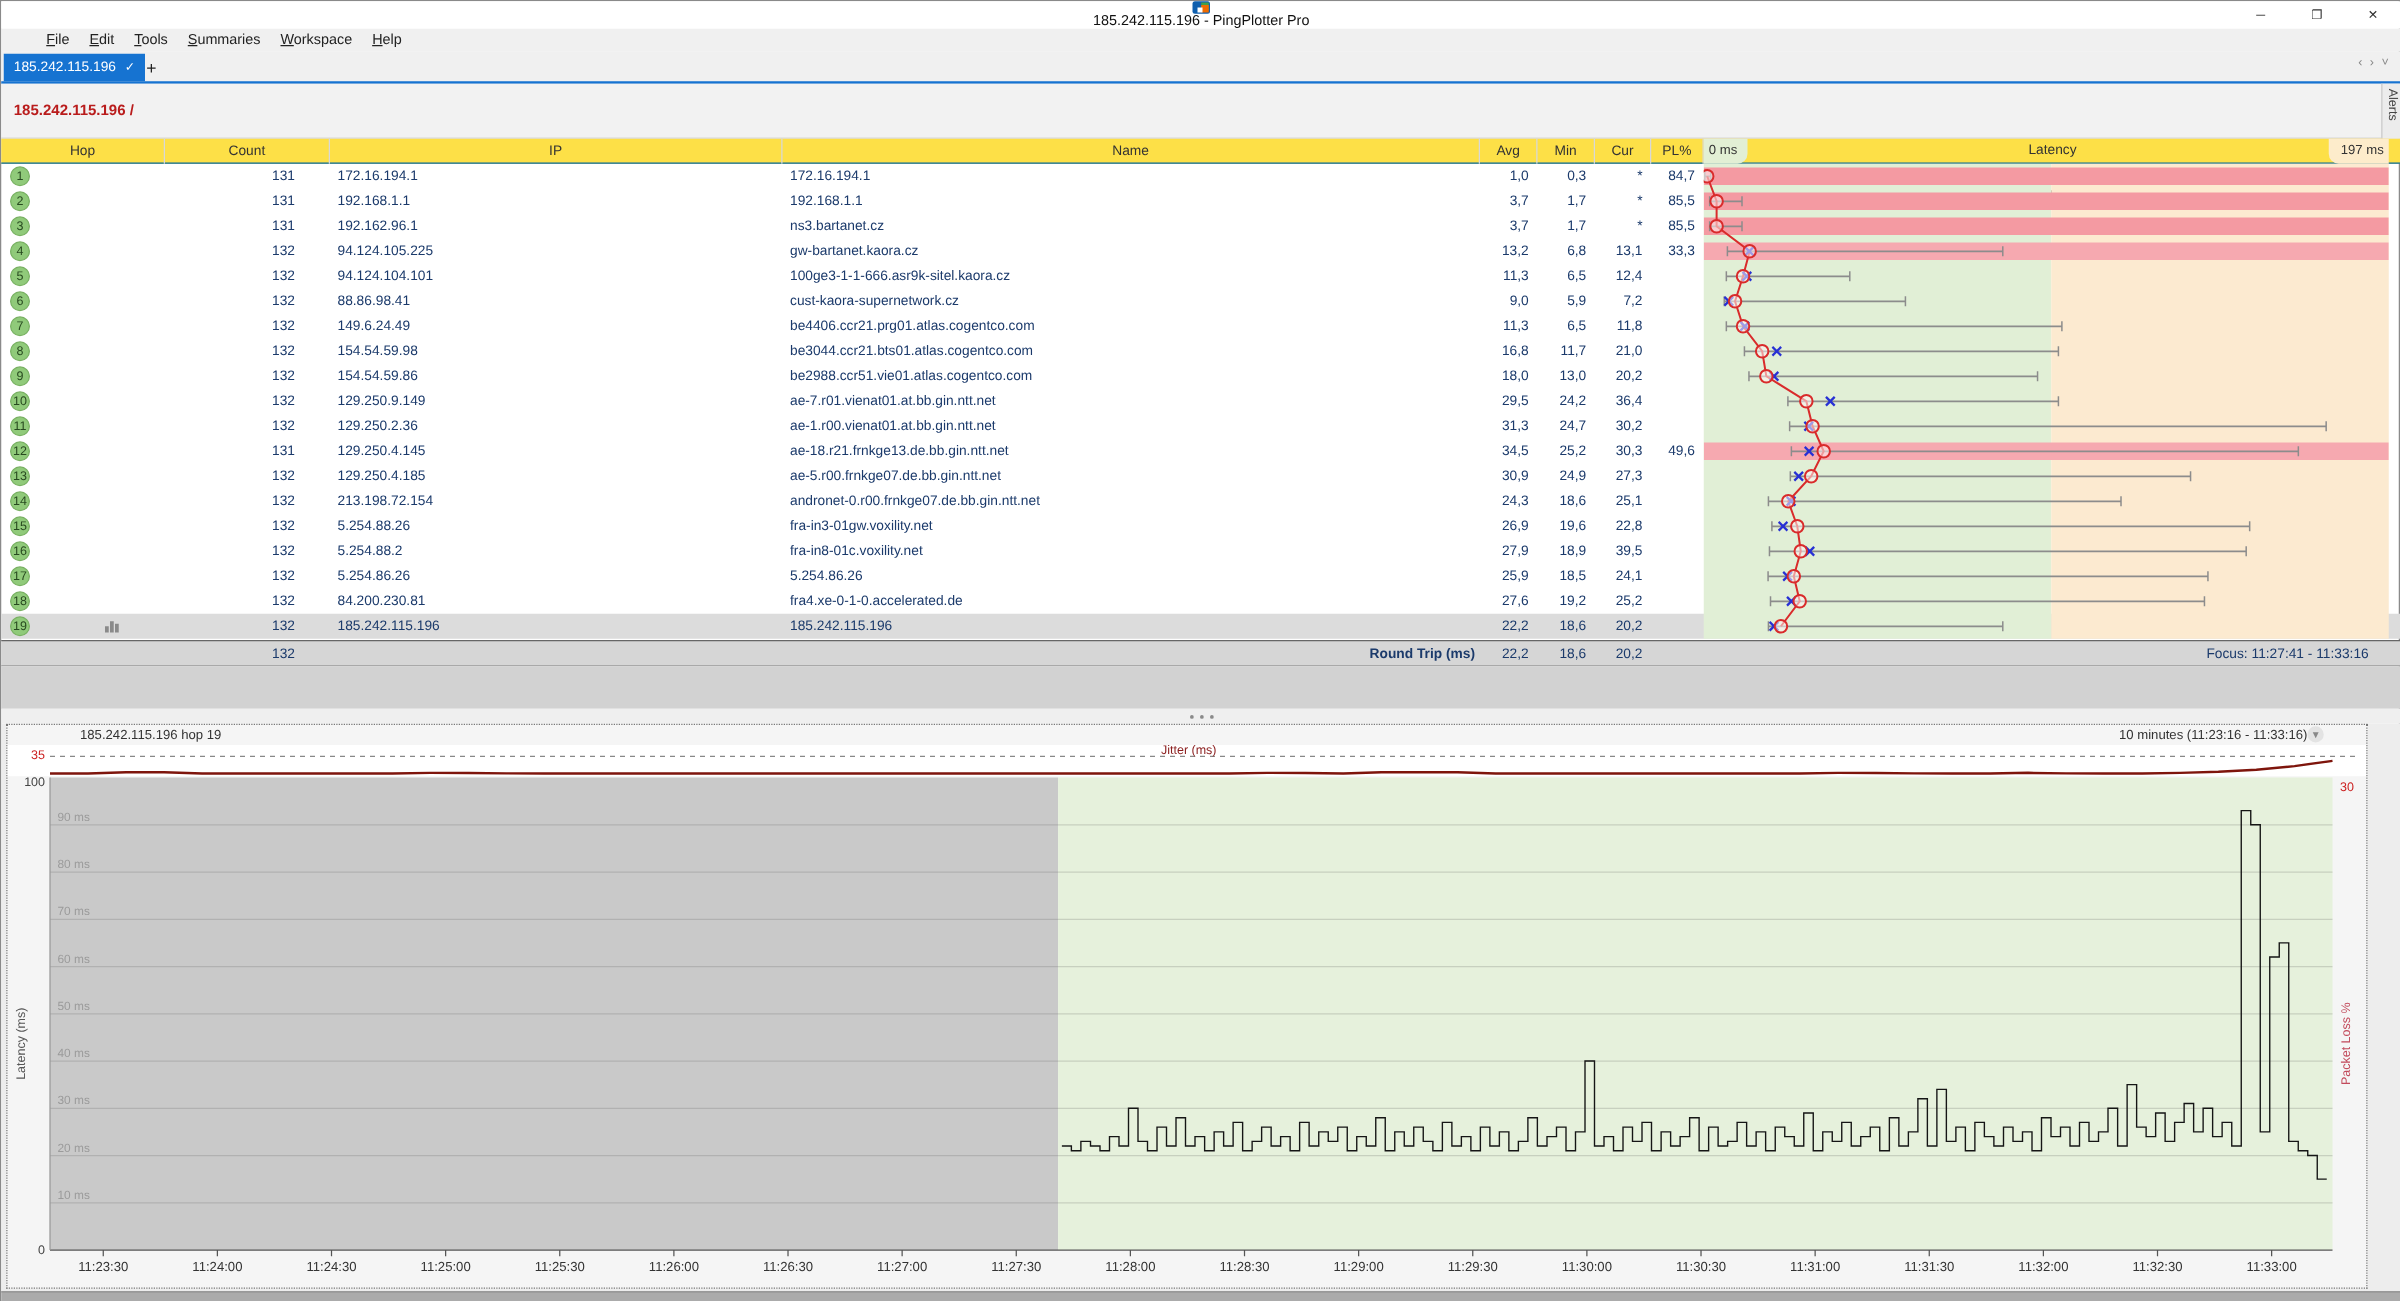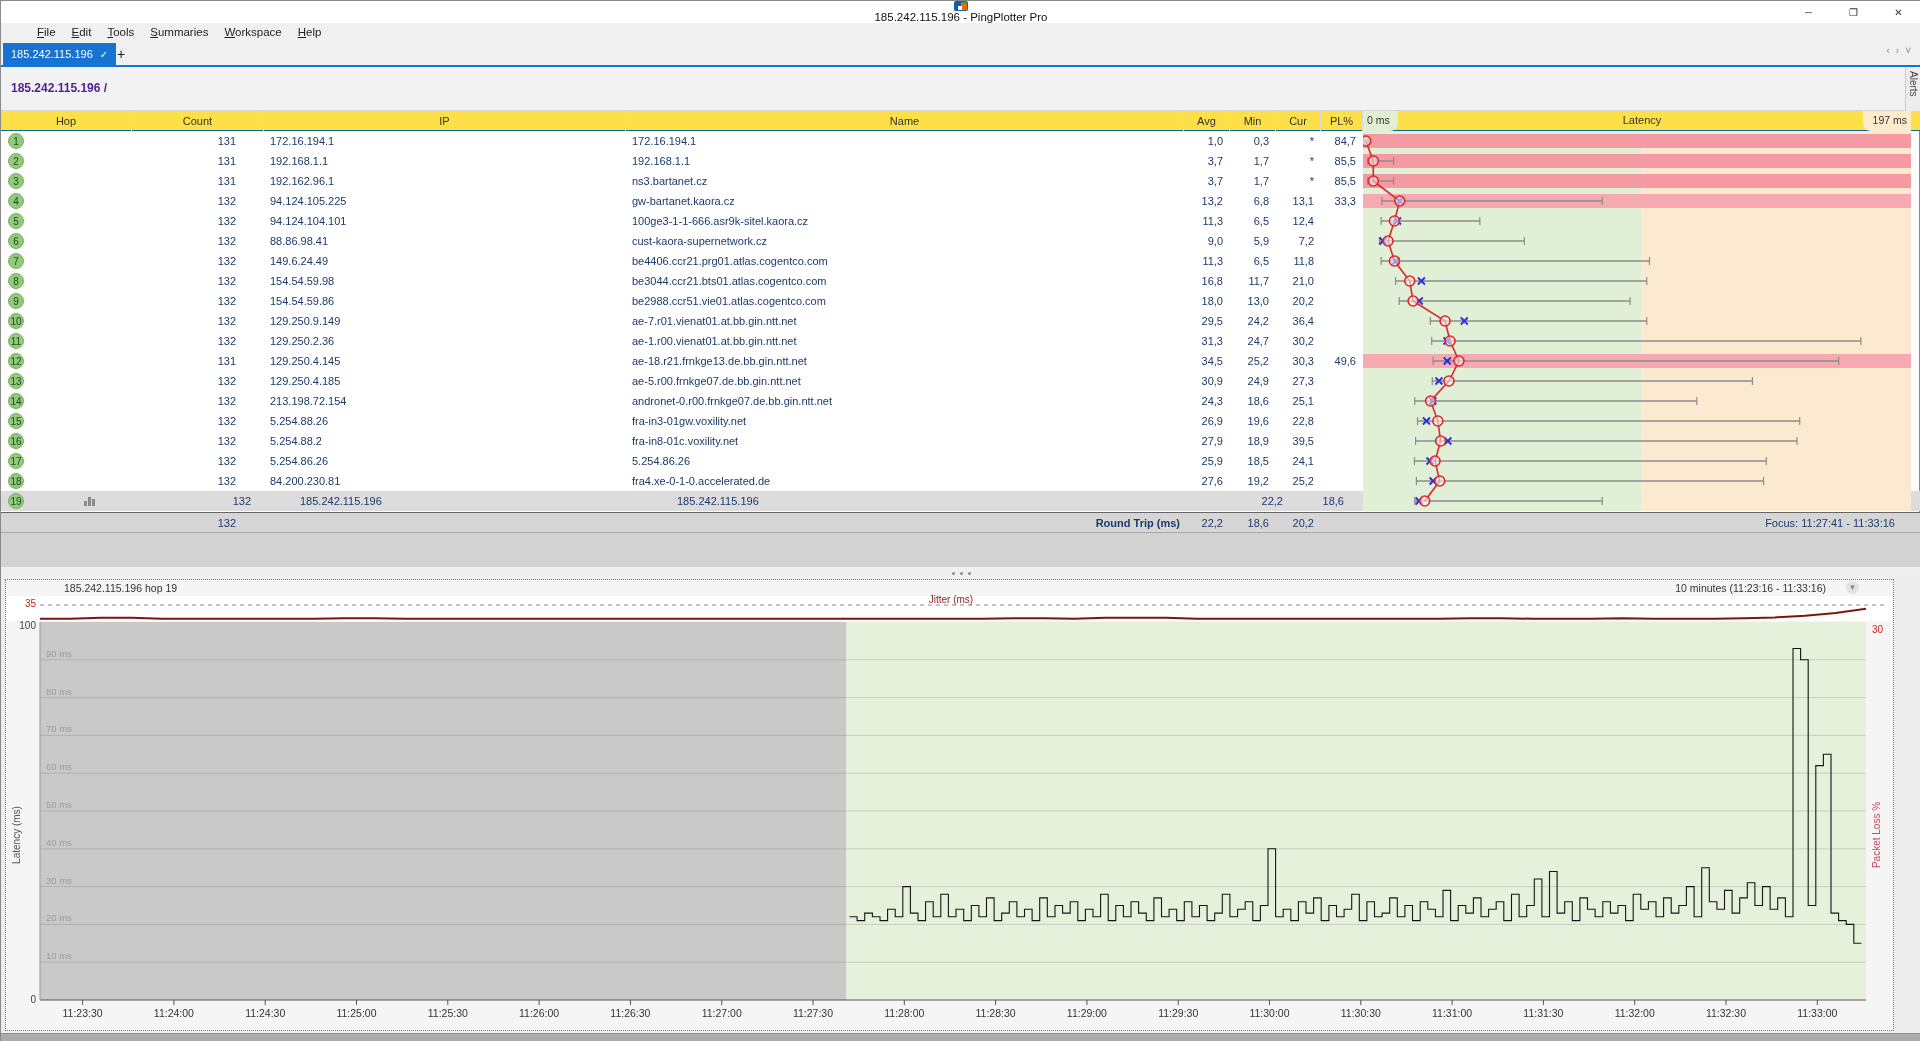--- a/index.html
+++ b/index.html
@@ -30,21 +30,21 @@
   .tab { position:absolute; left:2px; top:2px; height:22px; background:#1673d1; color:#fff;
          font-size:11px; display:flex; align-items:center; padding:0 8px; gap:7px; }
   .tab .check { font-size:10px; }
   .newtab { position:absolute; left:110px; top:2px; width:20px; height:22px; display:flex;
             align-items:center; justify-content:center; font-size:14px; color:#222; }
   .tabnav { position:absolute; right:4px; top:4px; font-size:10px; color:#888; letter-spacing:6px; }
 
   
   .toolbar { position:absolute; left:0; top:66px; width:1920px; height:44px; background:#f2f2f2;
              border-bottom:1px solid #d5d5d5; }
-  .target { position:absolute; left:10px; top:14px; font-size:12px; font-weight:600; color:#4c1d95; }
+  .target { position:absolute; left:10px; top:14px; font-size:12px; font-weight:600; color:#b91c1c; }
   .btngroup { position:absolute; left:1415px; top:72px; display:flex; }
   .pausebtn { width:46px; height:30px; background:#fbfbfb; border:1px solid #adadad; display:flex;
               align-items:center; justify-content:center; }
   .pausedot { width:20px; height:20px; border-radius:50%; background:#f5a41d; position:relative; }
   .pausedot:before, .pausedot:after { content:""; position:absolute; top:5px; width:3px; height:10px; background:#fff; }
   .pausedot:before { left:6px; } .pausedot:after { left:11px; }
   .dropbtn { width:32px; height:30px; background:#fbfbfb; border:1px solid #adadad; border-left:none;
              display:flex; align-items:center; justify-content:center; font-size:9px; color:#333; }
   .toollabel { position:absolute; top:80px; font-size:11.5px; color:#111; }
   .selectbox { position:absolute; top:75px; height:24px; background:#fff; border:1px solid #adadad;
@@ -65,21 +65,21 @@
            border-bottom:1px solid #0369a1; font-size:11px; color:#333; }
   .thead .hcell { display:flex; align-items:center; justify-content:center; border-right:1px solid #d8d8d8; height:20px; }
   .lat-head { position:relative; height:20px; }
   .lat-head .lh-left { position:absolute; left:0; top:0; height:20px; padding:3px 8px 0 4px;
                        background:#e2efd4; border-radius:0 0 8px 0; font-size:10.5px; color:#333; }
   .lat-head .lh-center { position:absolute; left:0; right:0; top:3px; text-align:center; font-size:11px; color:#333; }
   .lat-head .lh-right { position:absolute; right:10px; top:0; height:20px; padding:3px 4px 0 10px;
                         background:#fdeccb; border-radius:0 0 0 8px; font-size:10.5px; color:#333; }
   #rows { position:absolute; left:0; top:130px; width:1920px; }
   .trow { height:20px; font-size:11px; color:#1b3a6b; align-items:center; }
-  .trow.sel { background:#dcdcdc;gap:15px; }
+  .trow.sel { background:#dcdcdc; }
   .c-hop { display:flex; align-items:center; gap:8px; padding-left:7px; }
   .badge { width:16px; height:16px; border-radius:50%; background:#90ca7a; border:1px solid #79b163;
            display:flex; align-items:center; justify-content:center; font-size:10px; color:#27491f; }
   .minibars { display:flex; align-items:flex-end; gap:1px; height:10px; margin-left:52px; }
   .minibars i { width:3px; background:#8a8a8a; display:block; }
   .c-count { text-align:right; padding-right:28px; }
   .c-ip, .c-name { padding-left:6px; white-space:nowrap; overflow:hidden; }
   .c-num { text-align:right; padding-right:7px; }
   .latbg { position:absolute; left:1362px; top:130px; width:548px; height:380px; }
   .latbg .zg { position:absolute; left:0; top:0; width:278px; height:380px; background:#e1efd6; }
@@ -93,21 +93,21 @@
   .splitstrip { position:absolute; left:0; top:566px; width:1920px; height:12px; background:#efefef;
                 display:flex; align-items:center; justify-content:center; gap:5px; }
   .splitstrip i { width:3px; height:3px; border-radius:50%; background:#8a8a8a; }
 
   
   .bottomwrap { position:absolute; left:0; top:578px; width:1920px; height:463px; background:#ededed; }
   .tgpanel { position:absolute; left:4px; top:0; width:1889px; height:452px; background:#f5f5f5;
              border:1px dotted #777; }
   .tgpanel svg { position:absolute; left:0; top:0; }
   .tghead-left { position:absolute; left:58px; top:2px; font-size:10.5px; color:#333; }
-  .tghead-right { position:absolute; right:34px; top:1px; font-size:10.5px; color:#333; display:flex; align-items:center; gap:20px; }
+  .tghead-right { position:absolute; right:34px; top:1px; font-size:10.5px; color:#333; display:flex; align-items:center; gap:0; }
   .tghead-right .chev { width:13px; height:13px; border-radius:50%; background:#e3e3e3; color:#888;
                         font-size:8px; display:flex; align-items:center; justify-content:center; }
   .bottomstrip { position:absolute; left:0; top:454px; width:1920px; height:9px; background:#ababab;
                  border-top:1px solid #8f8f8f; }
 </style>
 </head>
 <body>
 
 <div id="app">
 

